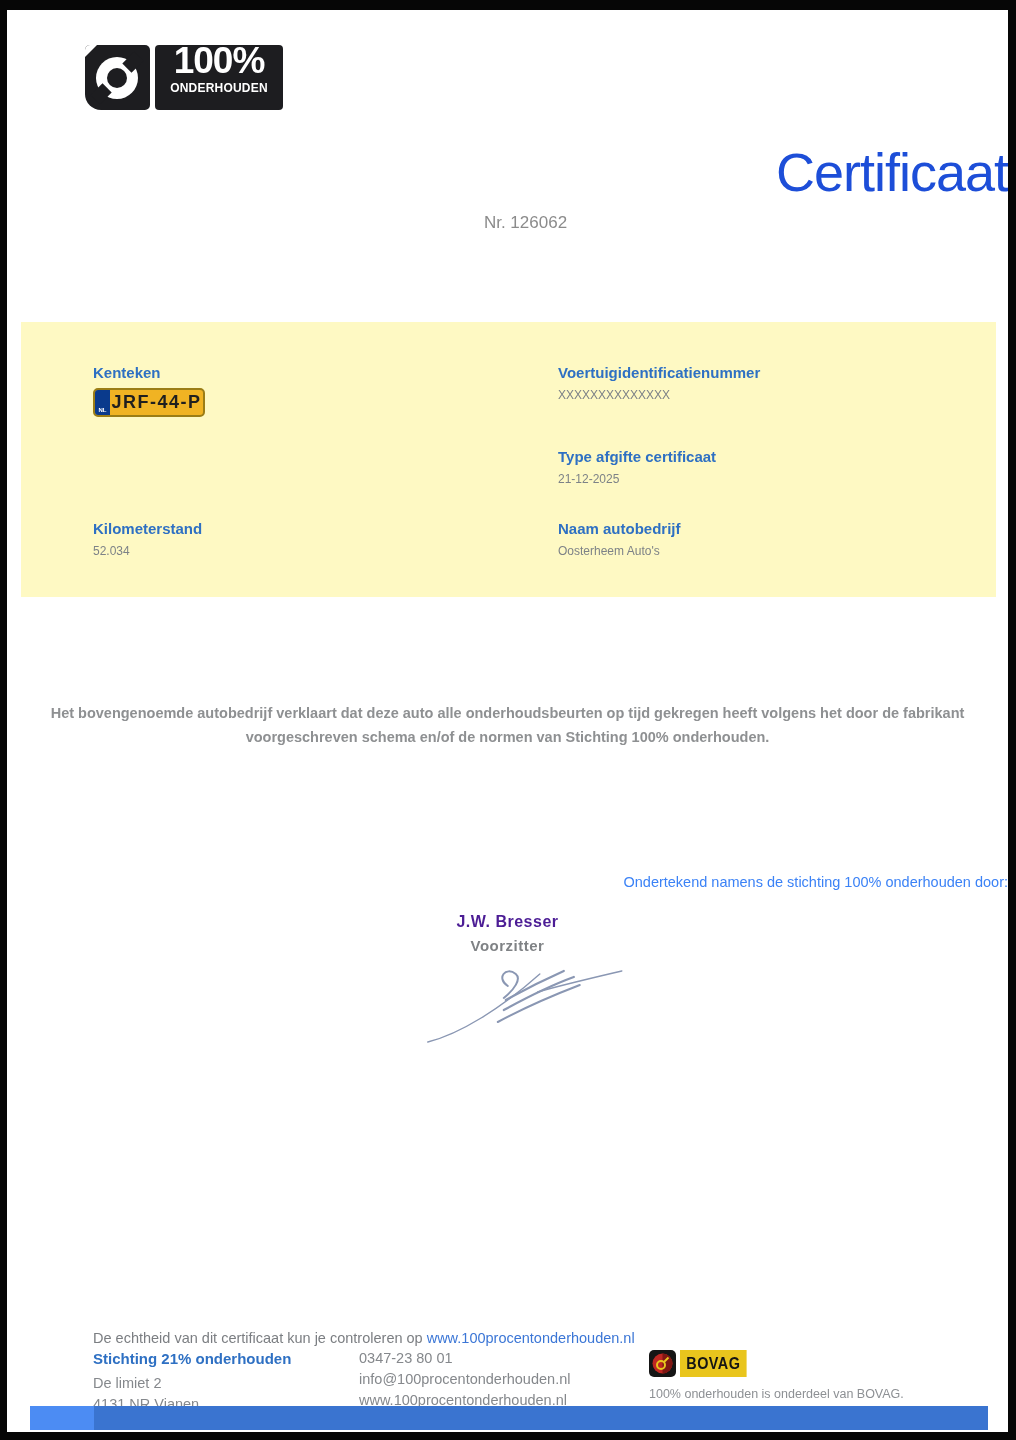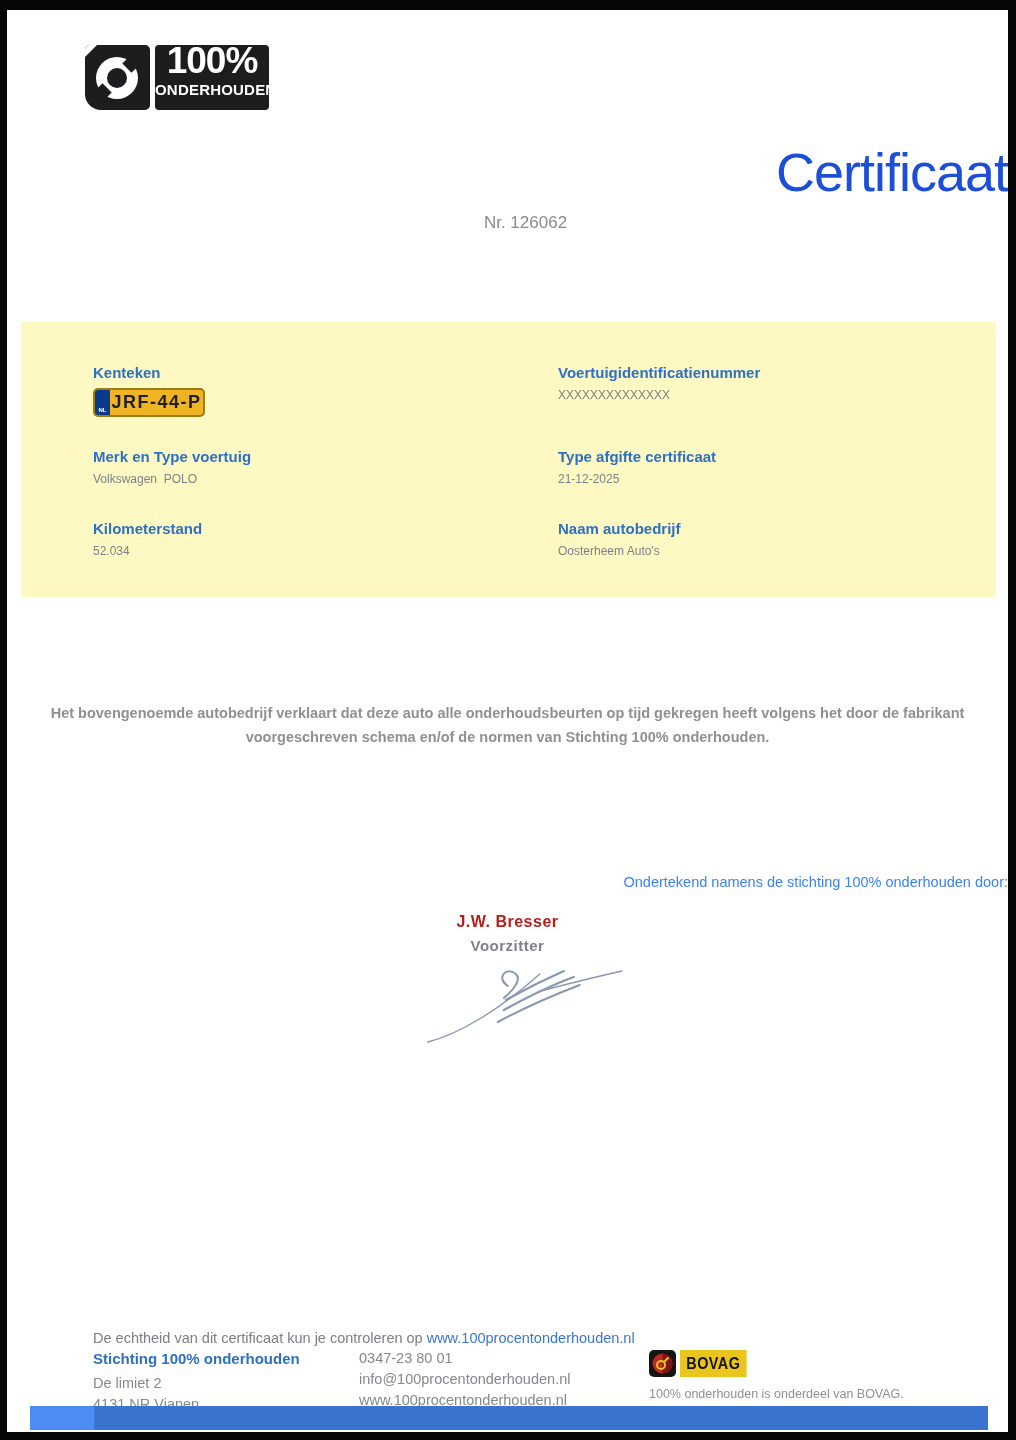--- a/index.html
+++ b/index.html
@@ -3,44 +3,44 @@
 <meta charset="utf-8">
 <style>
   * { margin:0; padding:0; box-sizing:border-box; }
   html,body { width:1016px; height:1440px; background:#060606; font-family:"Liberation Sans", sans-serif; }
   .page { position:absolute; left:7px; top:10px; width:1001px; height:1422px; background:#ffffff; overflow:hidden; }
 
   
   .logo { position:absolute; left:78px; top:35px; display:flex; gap:5px; }
   .logo-mark { width:65px; height:65px; background:#1d1d20; border-radius:5px 5px 5px 16px; position:relative; overflow:hidden; }
   .corner-cut { position:absolute; top:0; left:0; width:0; height:0; border-top:12px solid #ffffff; border-right:12px solid transparent; }
-  .logo-text { width:114px; height:65px; background:#1d1d20; border-radius:4px; color:#fff; overflow:hidden; text-align:center; }
+  .logo-text { width:128px; height:65px; background:#1d1d20; border-radius:4px; color:#fff; overflow:hidden; text-align:center; }
   .logo-percent { font-size:37px; font-weight:bold; letter-spacing:-1px; line-height:1; margin-top:-3px; }
-  .logo-sub { font-size:15px; font-weight:bold; letter-spacing:0.2px; margin-top:2px; }
+  .logo-sub { font-size:12px; font-weight:bold; letter-spacing:0.2px; margin-top:2px; }
 
   .title { position:absolute; top:131px; left:0; width:100%; text-align:right; font-size:54px; font-weight:normal; color:#1d4ed8; letter-spacing:-1px; }
   .cert-nr { position:absolute; top:203px; left:0; width:100%; text-align:center; font-size:17px; color:#8b8b8b;margin-left:18px; }
 
   
   .panel { position:absolute; left:14px; top:312px; width:975px; height:275px; background:#fef9c3; }
   .fgroup { position:absolute; }
   .flabel { font-size:15px; font-weight:bold; color:#2e70c3; }
   .fvalue { font-size:12px; color:#7d8287; margin-top:7px; white-space:pre-wrap; }
   .gl1 { left:72px; top:42px; } .gl2 { left:72px; top:126px; } .gl3 { left:72px; top:198px; }
   .gr1 { left:537px; top:42px; } .gr2 { left:537px; top:126px; } .gr3 { left:537px; top:198px; }
 
   
   .plate { margin-top:7px; width:112px; height:29px; background:#f0b323; border:2px solid #9b7d15; border-radius:5px; display:flex; overflow:hidden; }
   .plate-strip { width:15px; height:100%; background:#0a3a8c; color:#fff; font-size:6px; font-weight:bold; display:flex; align-items:flex-end; justify-content:center; padding-bottom:2px; }
   .plate-num { flex:1; text-align:center; font-size:18px; font-weight:bold; color:#1f1f1f; letter-spacing:1.5px; line-height:25px; }
 
   .statement { position:absolute; top:692px; left:40px; width:921px; text-align:center; font-size:14.5px; font-weight:bold; color:#8e9092; line-height:1.65; }
 
   .sign-intro { position:absolute; top:864px; left:0; width:100%; text-align:right; font-size:14.5px; color:#3b82f6; }
-  .sign-name  { position:absolute; top:903px; left:0; width:100%; text-align:center; font-size:16px; font-weight:bold; color:#b91c1c; letter-spacing:0.5px; }
+  .sign-name  { position:absolute; top:903px; left:0; width:100%; text-align:center; font-size:16px; font-weight:bold; color:#4c1d95; letter-spacing:0.5px; }
   .sign-role  { position:absolute; top:927px; left:0; width:100%; text-align:center; font-size:15px; font-weight:bold; color:#7f8285; letter-spacing:0.5px; }
   .signature  { position:absolute; top:946px; left:50%; transform:translateX(-42%); }
 
   .verify { position:absolute; top:1320px; left:86px; font-size:14.5px; color:#7b7e82; }
   .verify a { color:#3b76d6; text-decoration:none; margin-left:4px; }
 
   .footer-col { position:absolute; top:1338px; font-size:14.5px; color:#85888c; line-height:1.45; }
   .fc1 { left:86px; } .fc2 { left:352px; } .fc3 { left:642px; top:1340px; }
   .org-name { font-size:15px; font-weight:bold; color:#2e70c3; margin-bottom:3px; }
   .bovag { display:flex; align-items:center; gap:4px; }
@@ -79,24 +79,20 @@
   <div class="panel">
 
     <div class="fgroup gl1">
       <div class="flabel">Kenteken</div>
       <div class="plate">
         <div class="plate-strip">NL</div>
         <div class="plate-num">JRF-44-P</div>
       </div>
     </div>
 
-    <div class="fgroup gl2">
-      <div class="flabel">Merk en Type voertuig</div>
-      <div class="fvalue">Volkswagen  POLO</div>
-    </div>
 
     <div class="fgroup gl3">
       <div class="flabel">Kilometerstand</div>
       <div class="fvalue">52.034</div>
     </div>
 
     <div class="fgroup gr1">
       <div class="flabel">Voertuigidentificatienummer</div>
       <div class="fvalue">XXXXXXXXXXXXXX</div>
     </div>
@@ -126,21 +122,21 @@
     <path d="M84 54 C 106 42 132 29 154 21" stroke-width="2.2"></path>
     <path d="M78 66 C 104 52 134 39 160 29" stroke-width="2"></path>
     <path d="M118 36 C 142 29 168 23 202 15" stroke-width="1.5"></path>
   </svg>
 
   <div class="verify">
     <span>De echtheid van dit certificaat kun je controleren op</span><a href="#">www.100procentonderhouden.nl</a>
   </div>
 
   <div class="footer-col fc1">
-    <div class="org-name">Stichting 100% onderhouden</div>
+    <div class="org-name">Stichting 21% onderhouden</div>
     <div>De limiet 2</div>
     <div>4131 NR Vianen</div>
   </div>
 
   <div class="footer-col fc2">
     <div>0347-23 80 01</div>
     <div>info@100procentonderhouden.nl</div>
     <div>www.100procentonderhouden.nl</div>
   </div>
 

